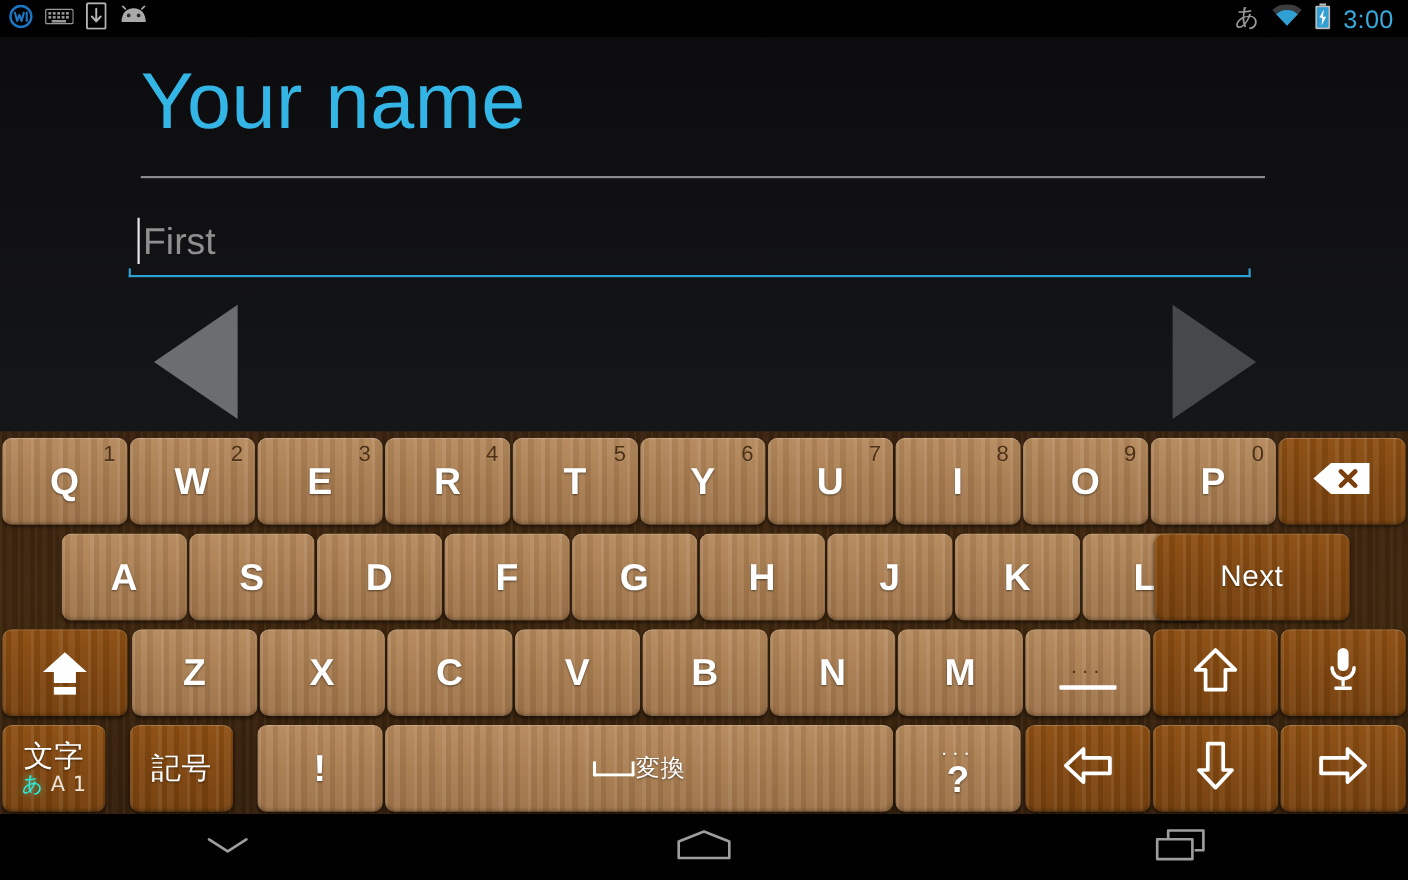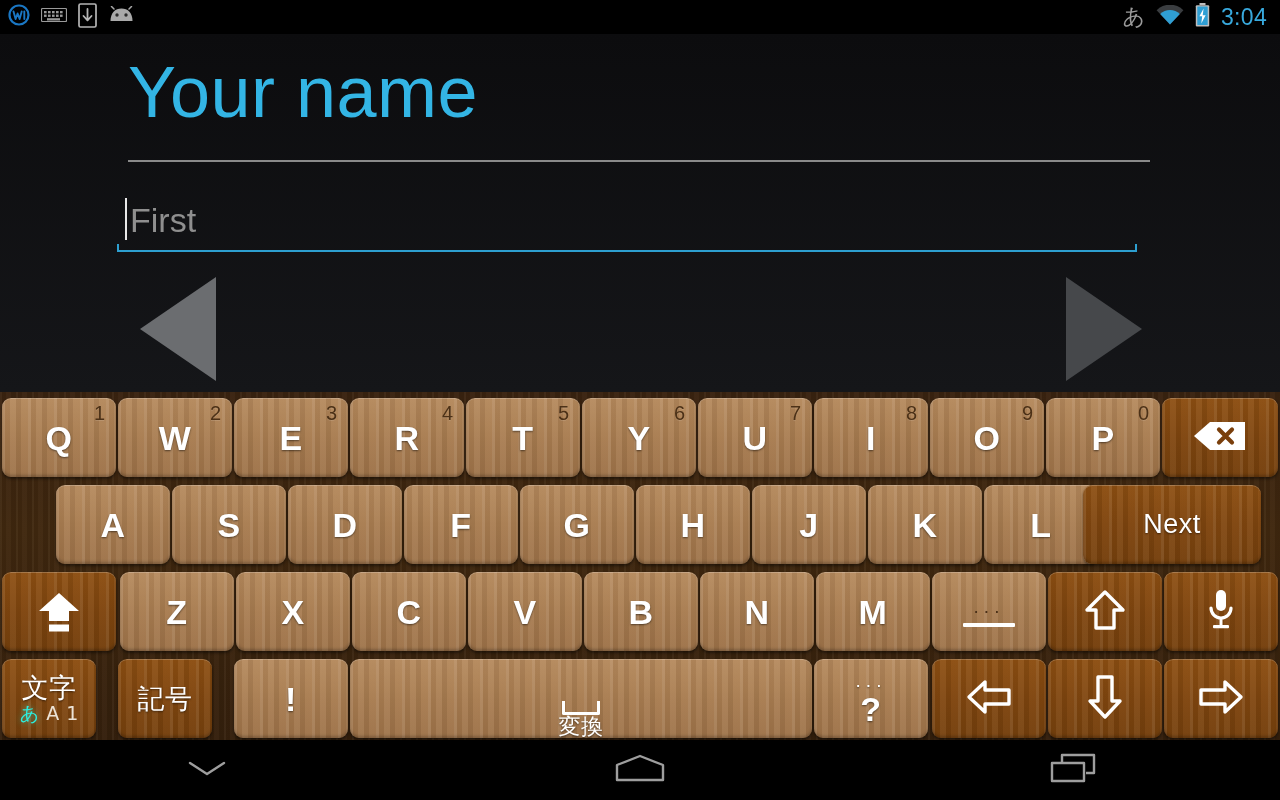--- a/index.html
+++ b/index.html
@@ -192,21 +192,21 @@
         </svg>
       </span>
       <span class="sicon">
         <svg width="15" height="24" viewBox="0 0 15 24">
           <rect x="4.5" y="0" width="6" height="2.2" fill="#bdbdbd"></rect>
           <rect x="0.8" y="2.2" width="13.4" height="21.3" rx="1" fill="#bdbdbd"></rect>
           <rect x="2.3" y="3.6" width="10.4" height="18.5" rx="0.5" fill="#2f9fd4"></rect>
           <path d="M8.6 5.5 L4.4 13.2 L7.2 13.2 L6.3 20.5 L10.6 12.2 L7.7 12.2 Z" fill="#ffffff"></path>
         </svg>
       </span>
-      <span id="clock">3:04</span>
+      <span id="clock">3:00</span>
     </div>
   </div>
 
   <div id="content">
     <div id="page-title">Your name</div>
     <div id="title-divider"></div>
 
     <div id="field-wrap">
       <div id="caret"></div>
       <div id="field-placeholder">First</div>
@@ -291,21 +291,21 @@
         </div>
       <div class="key" style="left:752px;width:114px;">
           <span class="klabel">J</span>
         </div>
       <div class="key" style="left:868px;width:114px;">
           <span class="klabel">K</span>
         </div>
       <div class="key" style="left:984px;width:114px;">
           <span class="klabel">L</span>
         </div>
-      <div class="key dark" style="left:1083px;width:178px;">
+      <div class="key dark" style="left:1049px;width:178px;">
         <span class="klabel small">Next</span>
       </div>
     </div>
 
     <div class="krow r3">
       <div class="key dark" style="left:2px;width:114px;">
         <span class="stack">
           <svg width="44" height="42" viewBox="0 0 44 42">
             <path d="M22 2 L42 20 L32 20 L32 30 L12 30 L12 20 L2 20 Z" fill="#ffffff"></path>
             <rect x="12" y="33.5" width="20" height="7" fill="#ffffff"></rect>
@@ -364,21 +364,21 @@
           <span>A</span>
           <span>1</span>
         </span>
       </div>
       <div class="key dark" style="left:118px;width:94px;">
         <span class="klabel jp">記号</span>
       </div>
       <div class="key" style="left:234px;width:114px;">
         <span class="klabel">!</span>
       </div>
-      <div class="key" style="left:350px;width:462px;flex-direction:column;gap:1px;justify-content:flex-end;">
+      <div class="key" style="left:350px;width:462px;flex-direction:row;gap:1px;">
         <span class="spc-glyph"></span>
         <span class="klabel jp" style="font-size:22px;">変換</span>
       </div>
       <div class="key" style="left:814px;width:114px;flex-direction:column;gap:2px;">
         <span class="dots">...</span>
         <span class="klabel">?</span>
       </div>
       <div class="key dark" style="left:932px;width:114px;">
         <span>
           <svg width="46" height="38" viewBox="0 0 46 38">

